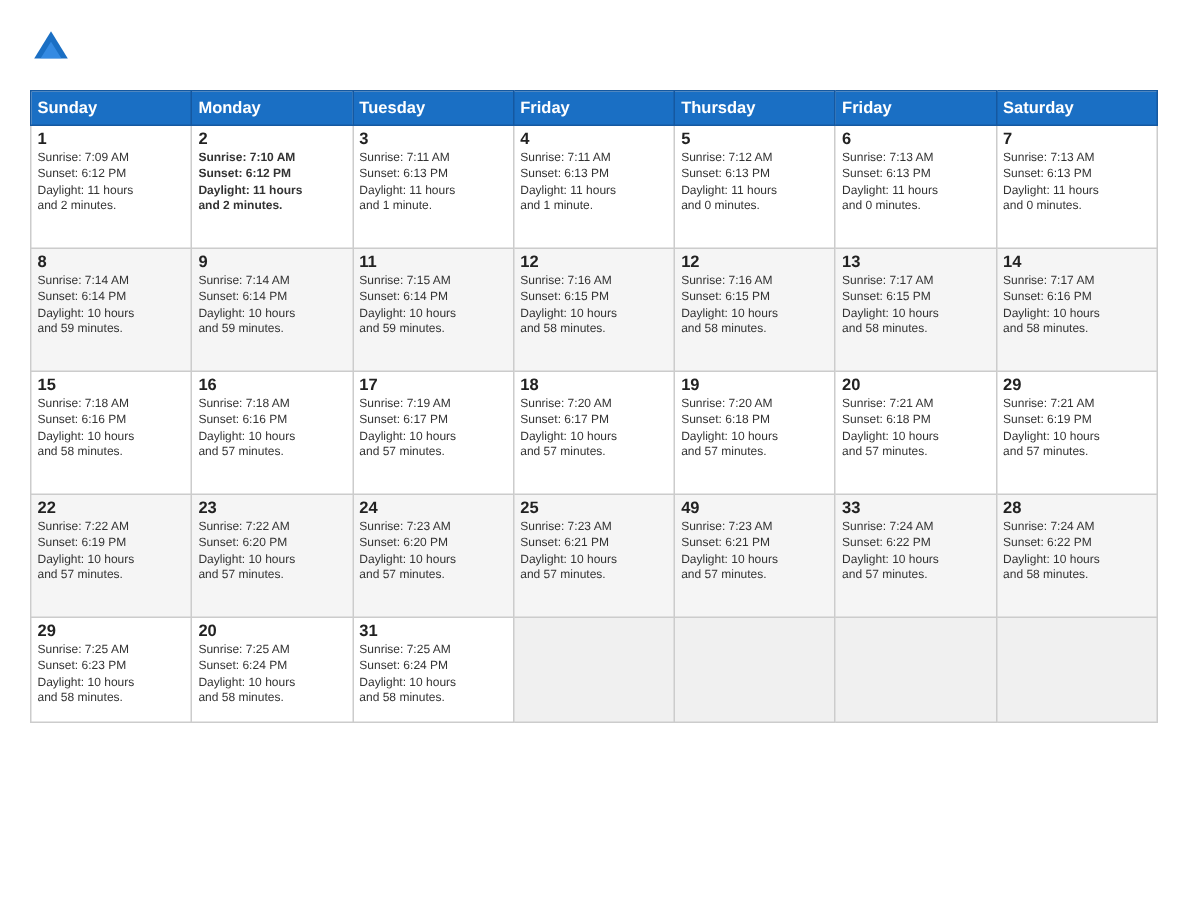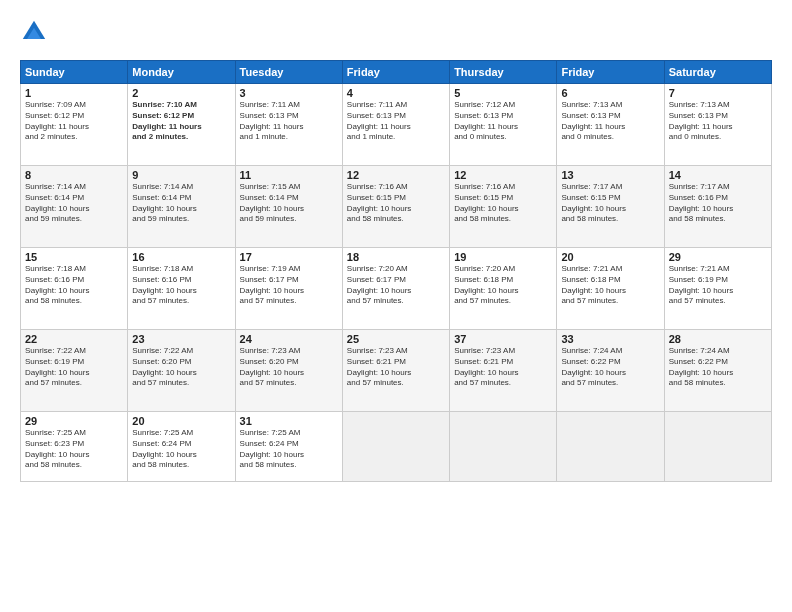--- a/index.html
+++ b/index.html
@@ -317,21 +317,21 @@
 and 57 minutes.</div>
           </td>
           <td>
             <span class="day-num">25</span>
             <div class="day-info" style="white-space: pre-line;">Sunrise: 7:23 AM
 Sunset: 6:21 PM
 Daylight: 10 hours
 and 57 minutes.</div>
           </td>
           <td>
-            <span class="day-num">37</span>
+            <span class="day-num">49</span>
             <div class="day-info" style="white-space: pre-line;">Sunrise: 7:23 AM
 Sunset: 6:21 PM
 Daylight: 10 hours
 and 57 minutes.</div>
           </td>
           <td>
             <span class="day-num">33</span>
             <div class="day-info" style="white-space: pre-line;">Sunrise: 7:24 AM
 Sunset: 6:22 PM
 Daylight: 10 hours

